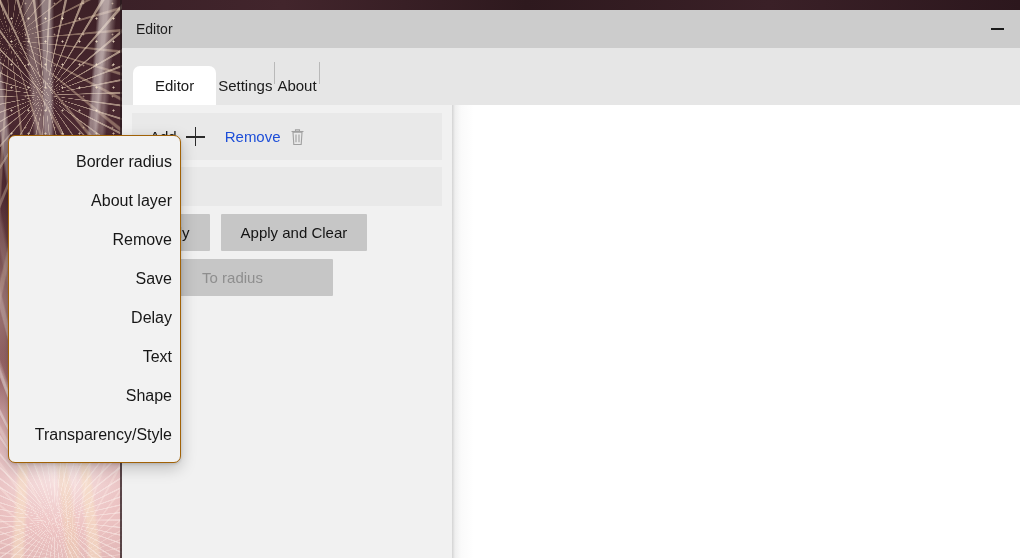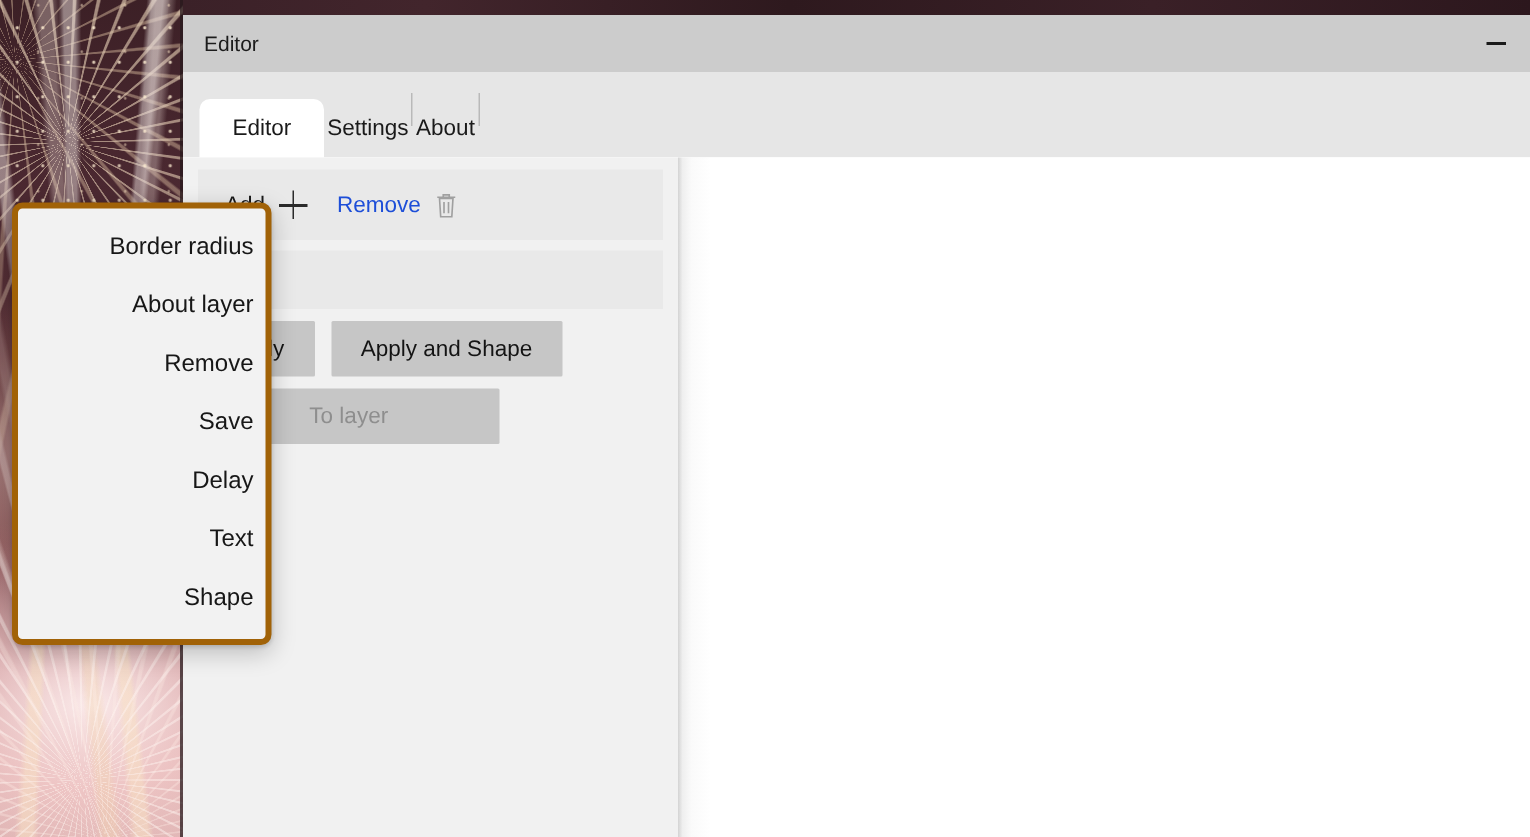--- a/index.html
+++ b/index.html
@@ -243,21 +243,21 @@
     padding: 0;
   }
   .btn.disabled { color: #8e8e8e; }
 
   
   #context-menu {
     position: absolute;
     left: 8px; top: 135px;
     width: 173px;
     background: #f2f2f2;
-    border: 4px solid #a16207;
+    border: 1px solid #a16207;
     border-radius: 7px;
     box-shadow: 0 5px 16px rgba(0,0,0,0.22), 0 1px 3px rgba(0,0,0,0.14);
     padding: 6px 0 8px 0;
     z-index: 40;
   }
   .ctx-item {
     height: 39px;
     display: flex;
     align-items: center;
     justify-content: flex-end;
@@ -328,23 +328,23 @@
             </span>
           </div>
         </div>
 
         
         <div class="layer-list"></div>
 
         
         <div class="action-row">
           <button class="btn">Apply</button>
-          <button class="btn">Apply and Shape</button>
+          <button class="btn">Apply and Clear</button>
         </div>
-        <button class="btn wide disabled">To layer</button>
+        <button class="btn wide disabled">To radius</button>
 
       </div>
 
       <div class="panel-shadow"></div>
       <div class="canvas-area"></div>
 
     </div>
   </div>
 
   <div id="context-menu">
@@ -362,15 +362,18 @@
     </div>
     <div class="ctx-item">
       <span>Delay</span>
     </div>
     <div class="ctx-item">
       <span>Text</span>
     </div>
     <div class="ctx-item">
       <span>Shape</span>
     </div>
+    <div class="ctx-item">
+      <span>Transparency/Style</span>
+    </div>
   </div>
 
 </div>
 
 </body></html>

